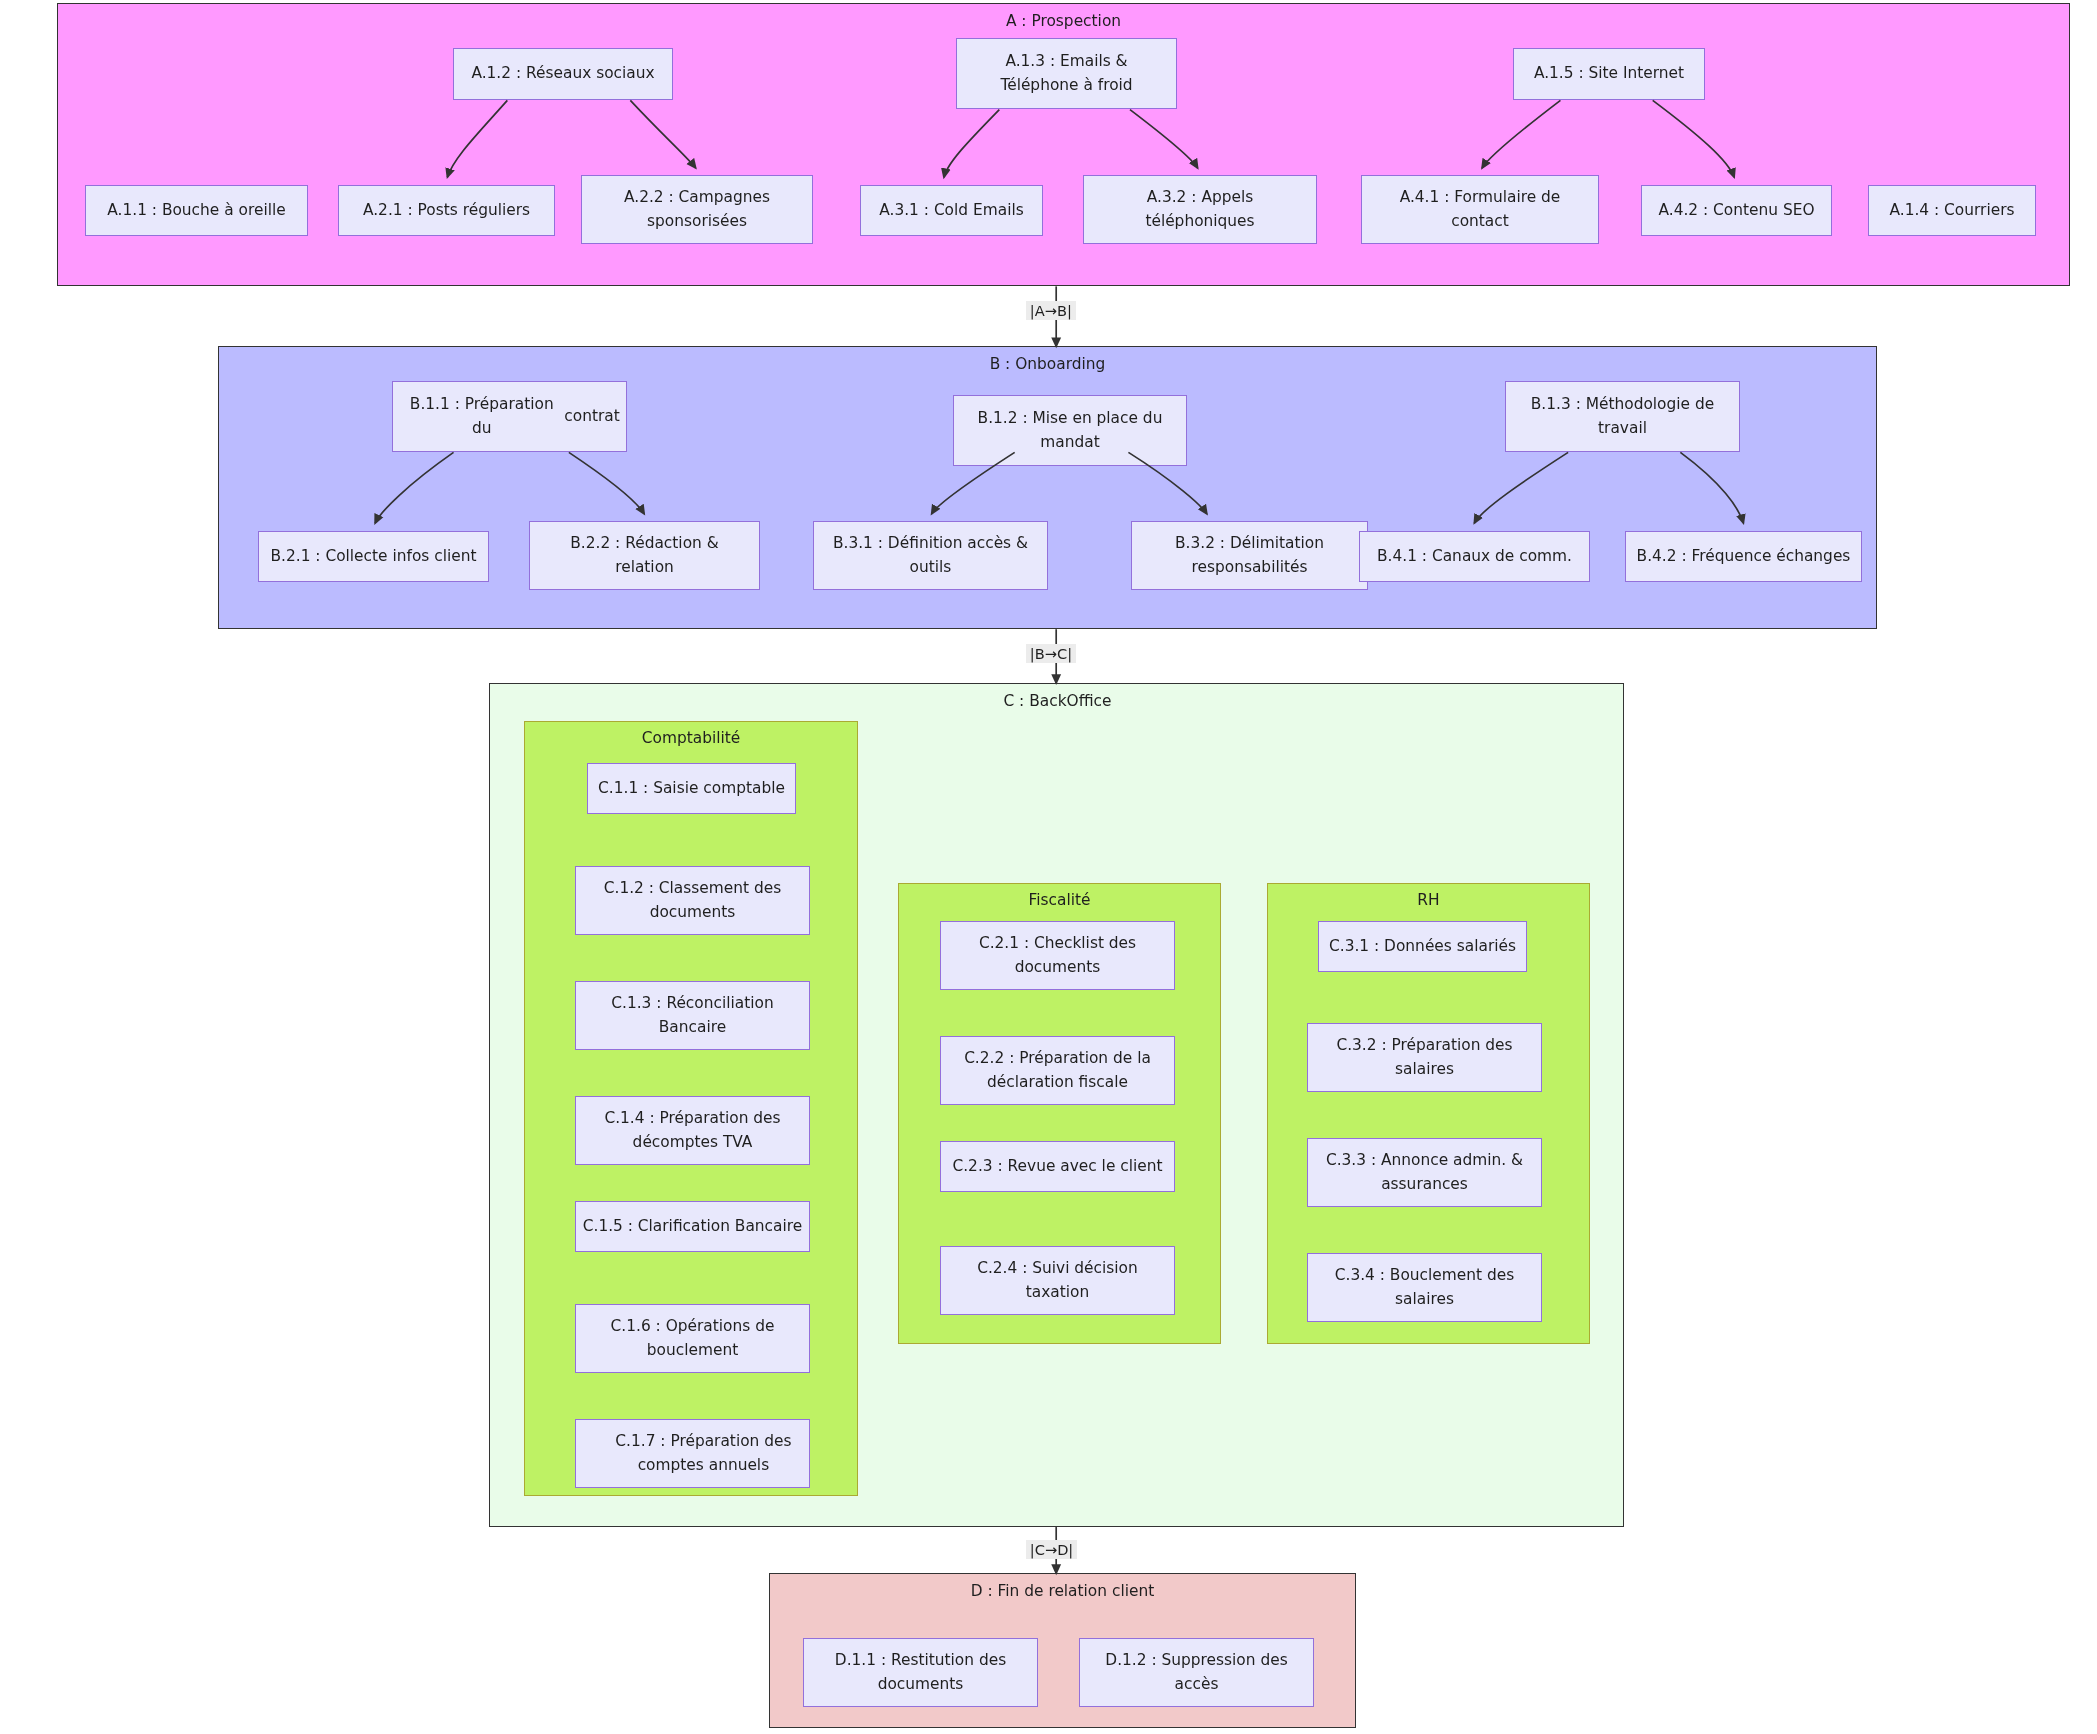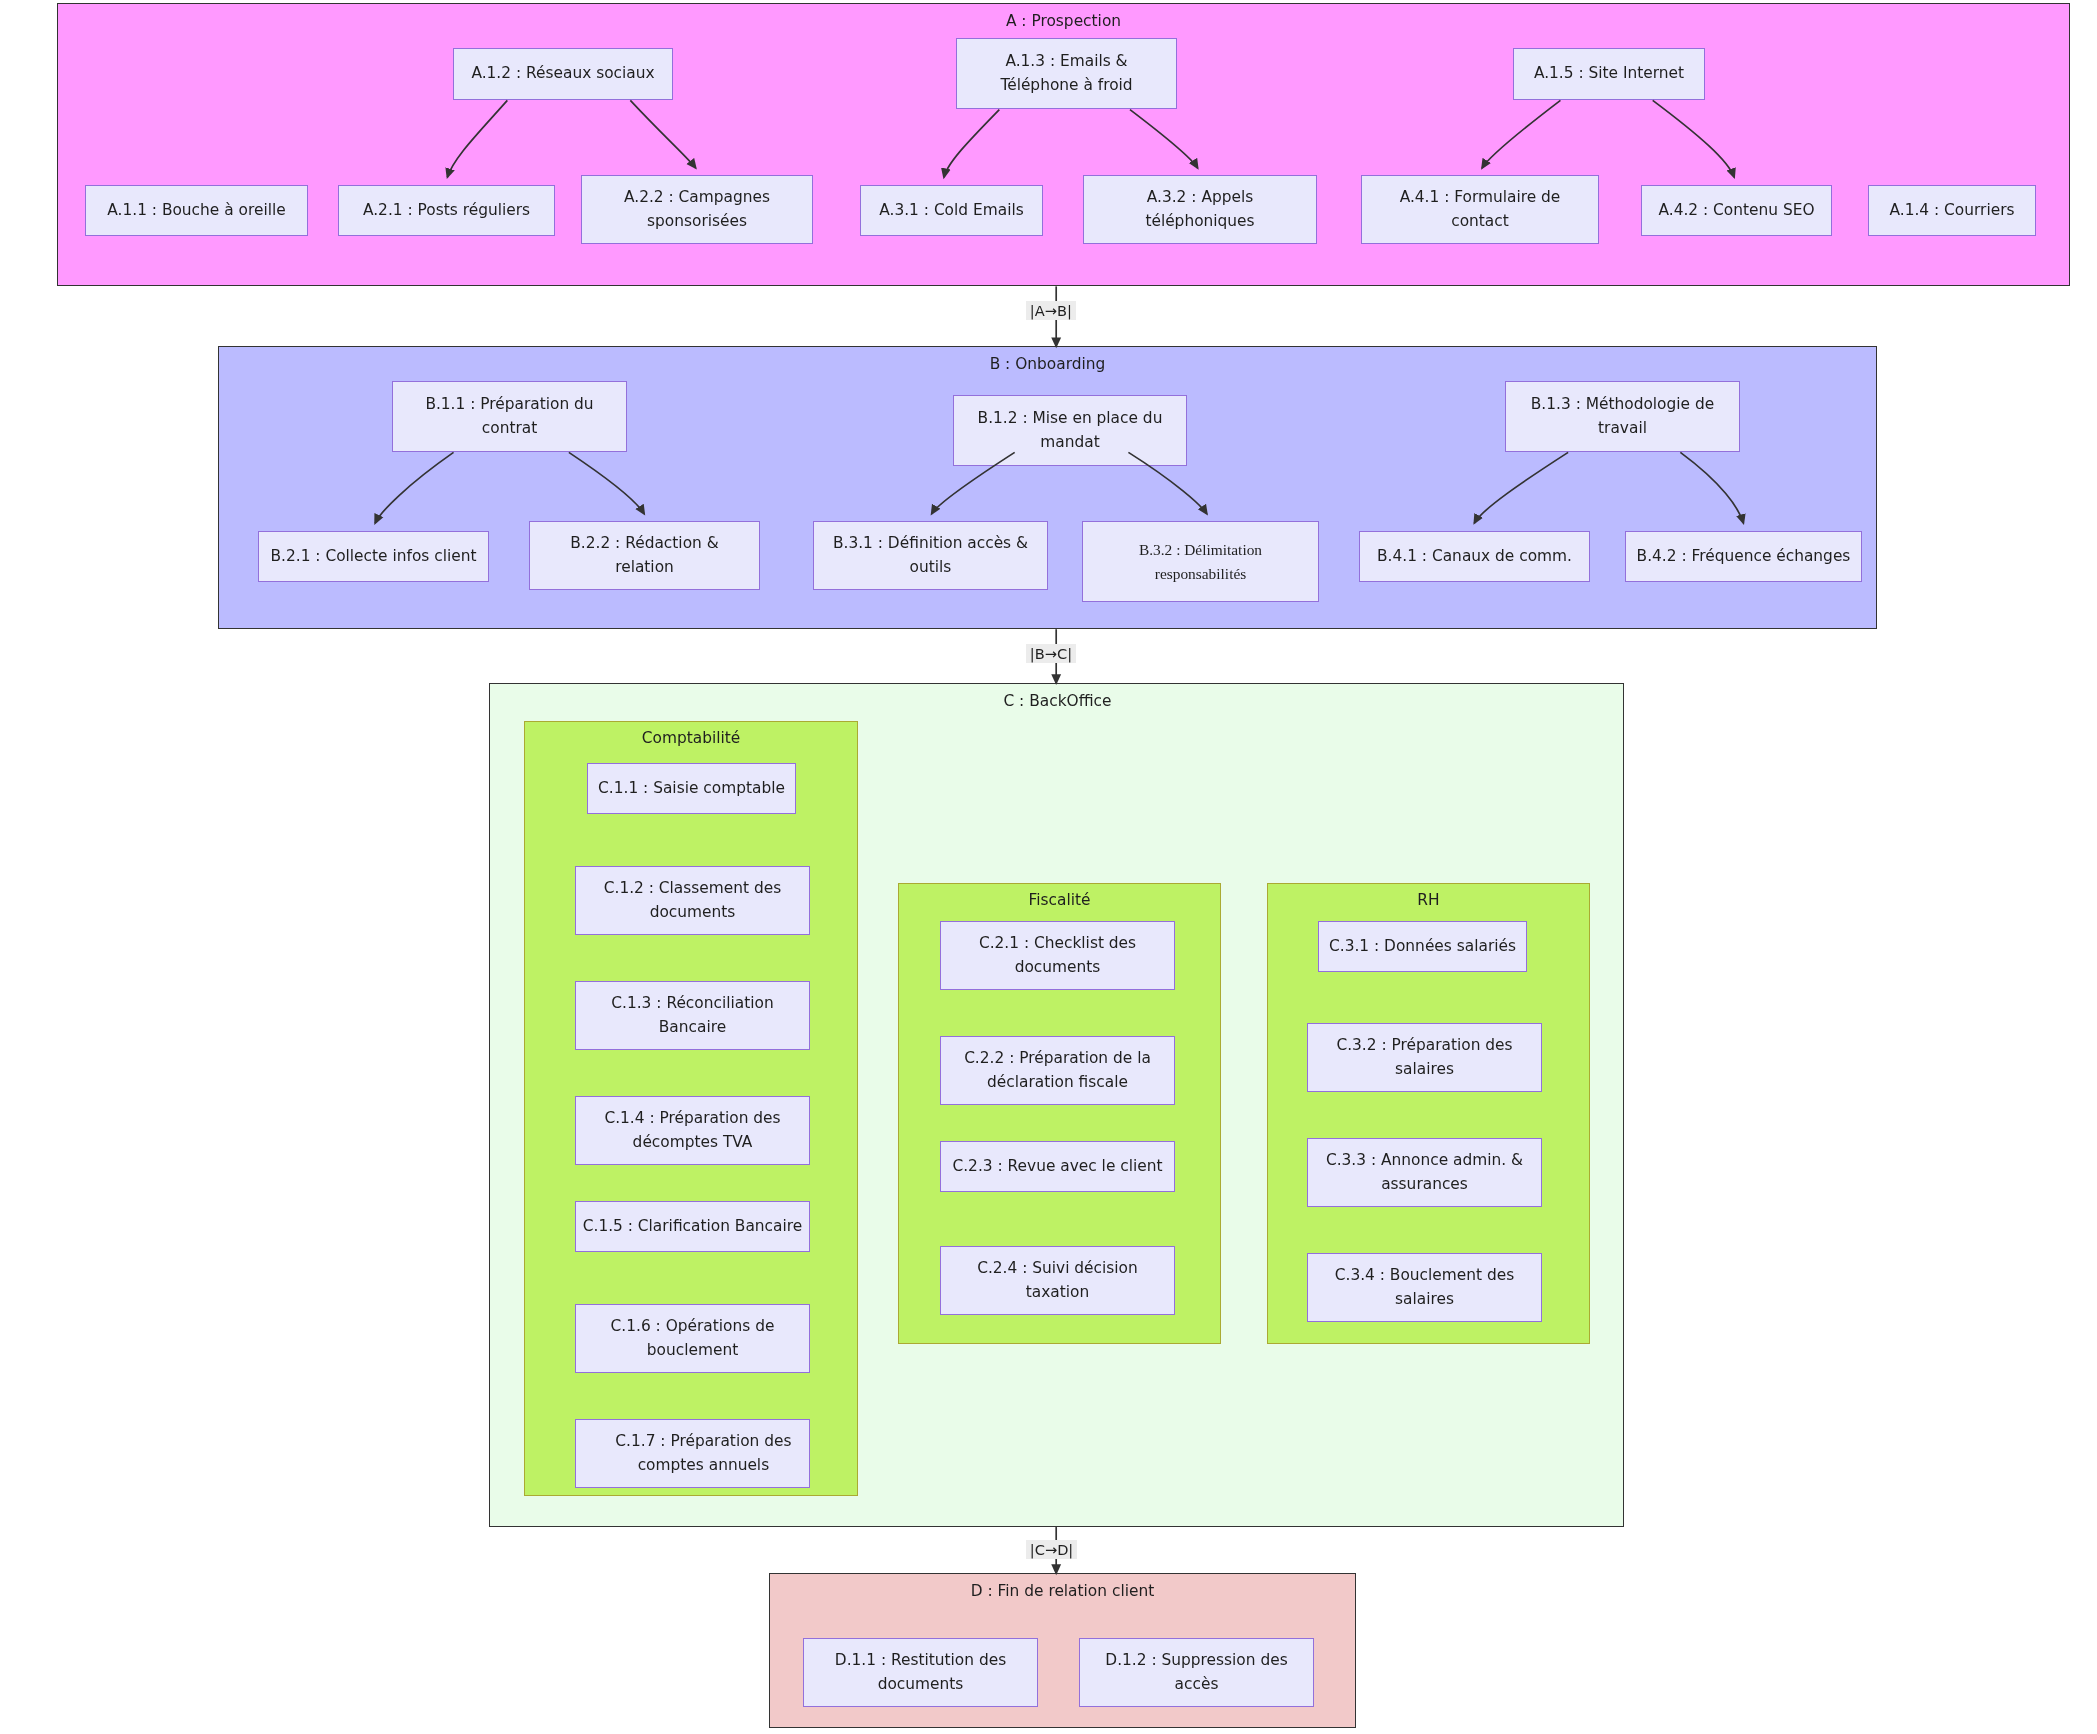--- a/index.html
+++ b/index.html
@@ -128,21 +128,21 @@
     <span>A.4.2 : Contenu SEO</span>
   </div>
   <div class="node" style="left:1868px; top:185px; width:168px; height:51px;">
     <span>A.1.4 : Courriers</span>
   </div>
 
   <div class="cluster cluster-b" style="left:218px; top:346px; width:1659px; height:283px;">
     <div class="cluster-title" style="left:0; right:0;">B : Onboarding</div>
   </div>
 
-  <div class="node" style="left:392px; top:381px; width:235px; height:71px; flex-direction:column;">
+  <div class="node" style="left:392px; top:381px; width:235px; height:71px; flex-direction:row;">
     <span>B.1.1 : Préparation du</span>
     <span>contrat</span>
   </div>
   <div class="node" style="left:953px; top:395px; width:234px; height:71px; flex-direction:column;">
     <span>B.1.2 : Mise en place du</span>
     <span>mandat</span>
   </div>
   <div class="node" style="left:1505px; top:381px; width:235px; height:71px; flex-direction:column;">
     <span>B.1.3 : Méthodologie de</span>
     <span>travail</span>
@@ -152,21 +152,21 @@
     <span>B.2.1 : Collecte infos client</span>
   </div>
   <div class="node" style="left:529px; top:521px; width:231px; height:69px; flex-direction:column;">
     <span>B.2.2 : Rédaction &amp;</span>
     <span>relation</span>
   </div>
   <div class="node" style="left:813px; top:521px; width:235px; height:69px; flex-direction:column;">
     <span>B.3.1 : Définition accès &amp;</span>
     <span>outils</span>
   </div>
-  <div class="node" style="left:1082px; top:521px; width:237px; height:81px; flex-direction:column;font-family:Liberation Serif, serif;">
+  <div class="node" style="left:1131px; top:521px; width:237px; height:69px; flex-direction:column;">
     <span>B.3.2 : Délimitation</span>
     <span>responsabilités</span>
   </div>
   <div class="node" style="left:1359px; top:531px; width:231px; height:51px;">
     <span>B.4.1 : Canaux de comm.</span>
   </div>
   <div class="node" style="left:1625px; top:531px; width:237px; height:51px;">
     <span>B.4.2 : Fréquence échanges</span>
   </div>
 

